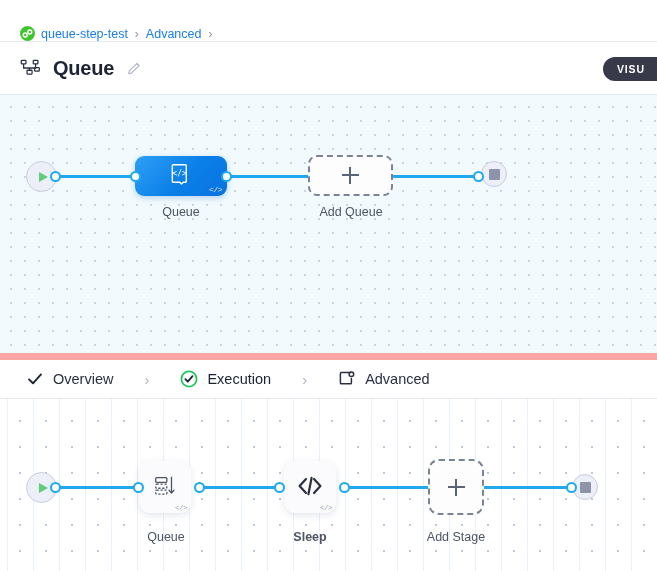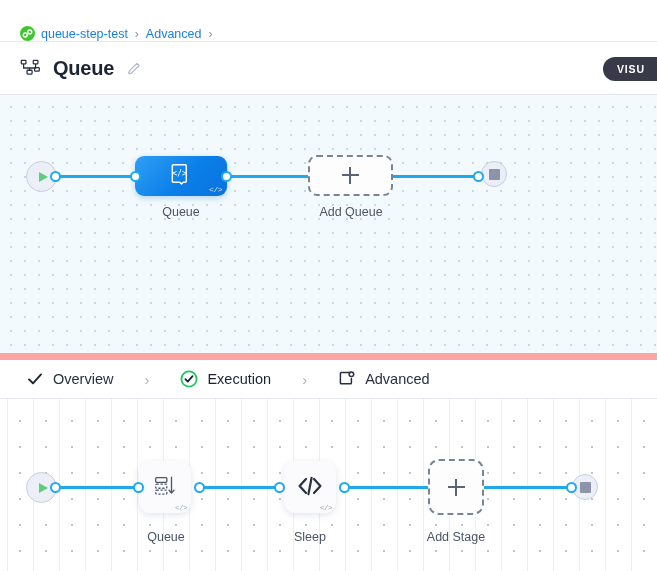--- a/index.html
+++ b/index.html
@@ -310,21 +310,21 @@
     <div class="port" style="left:274px; top:83px;"></div>
     <div class="step-node" style="left:284px; top:62px;">
       <svg class="main-ico" width="30" height="30" viewBox="0 0 30 30">
         <path d="M11 8 L4.6 15 L11 22" fill="none" stroke="#2a3040" stroke-width="2.2" stroke-linecap="round" stroke-linejoin="round"></path>
         <path d="M19 8 L25.4 15 L19 22" fill="none" stroke="#2a3040" stroke-width="2.2" stroke-linecap="round" stroke-linejoin="round"></path>
         <path d="M16.6 6.8 L13.4 23.2" fill="none" stroke="#2a3040" stroke-width="2.2" stroke-linecap="round"></path>
       </svg>
       <span class="code-badge-dark">&lt;/&gt;</span>
     </div>
     <div class="port" style="left:339px; top:83px;"></div>
-    <span class="nlabel" style="left:310px; top:131px;">Sleep</span>
+    <span class="nlabel" style="left:310px; top:131px;font-weight:bold;">Sleep</span>
 
     <div class="edge" style="left:346px; top:87px; width:82px;"></div>
 
     <div class="dashed-node" style="left:428px; top:60px; width:56px; height:56px; border-radius:11px;">
       <div class="plus"></div>
     </div>
     <span class="nlabel" style="left:456px; top:131px;">Add Stage</span>
 
     <div class="edge" style="left:484px; top:87px; width:88px;"></div>
     <div class="port" style="left:566px; top:83px;"></div>

